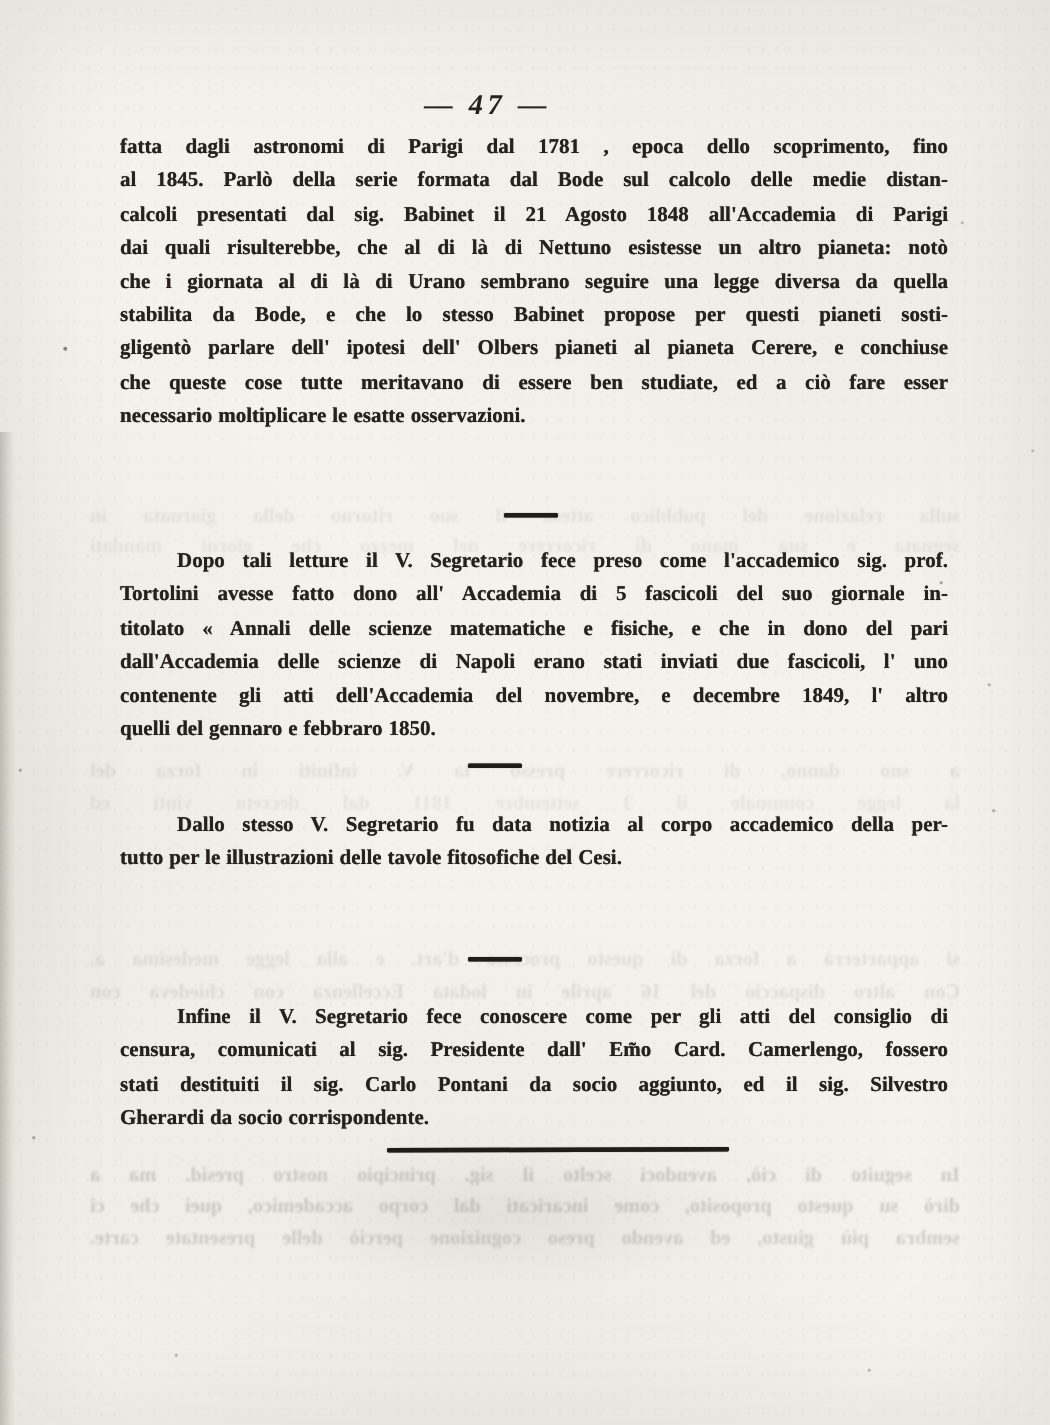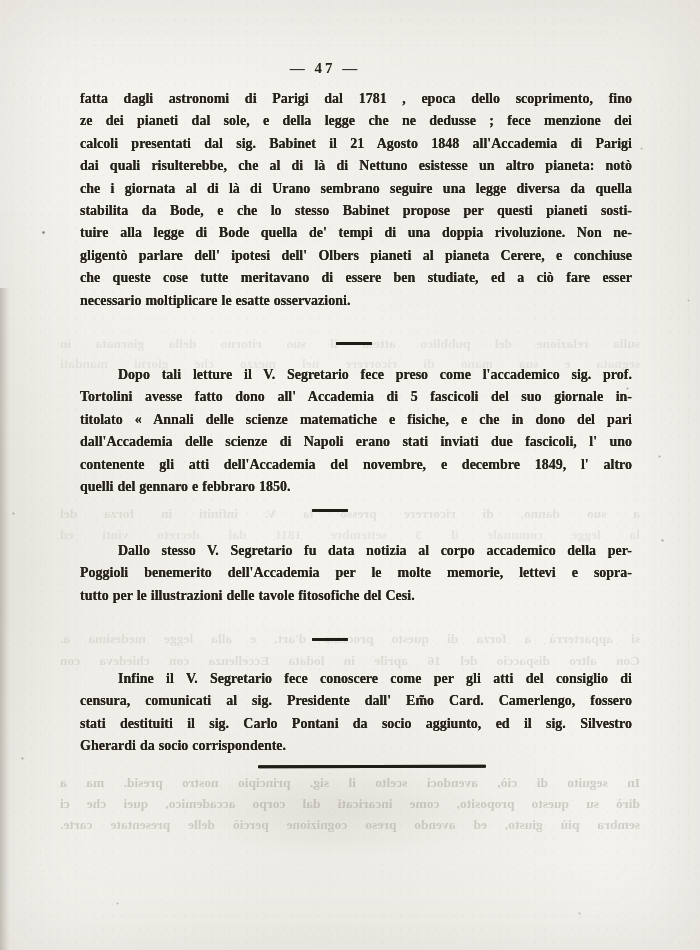--- a/index.html
+++ b/index.html
@@ -16,22 +16,23 @@
       radial-gradient(rgba(60,50,35,0.030) 0.6px, transparent 1.1px),
       radial-gradient(rgba(60,50,35,0.022) 0.6px, transparent 1.1px),
       radial-gradient(ellipse 420px 300px at 46% 86%, rgba(95,85,62,0.055), transparent 70%),
       radial-gradient(ellipse 520px 420px at 82% 18%, rgba(95,85,62,0.035), transparent 72%),
       radial-gradient(ellipse 300px 500px at 4% 60%, rgba(95,85,62,0.05), transparent 75%);
     background-size:9px 13px,17px 7px,auto,auto,auto;
     box-shadow:inset 0 0 90px rgba(105,95,72,0.13);
   }
   .pgnum{
     position:absolute;top:60px;left:0;width:650px;
-    text-align:center;font-size:15px;font-weight:bold;color:#26221b;
+    text-align:center;font-size:19px;font-weight:bold;color:#26221b;
     letter-spacing:3px;
+    font-style:italic;
   }
   .paragraph{position:absolute;left:80px;width:552px;color:#26221b;}
   .line{
     font-size:14px;font-weight:bold;line-height:22.4px;height:22.4px;
     text-align:justify;text-align-last:justify;
     text-shadow:0 0 0.45px rgba(30,25,18,0.85);
     word-spacing:0.5px;white-space:nowrap;
   }
   .line.last{text-align-last:left;white-space:normal;}
   .line.indent{text-indent:38px;}
@@ -91,41 +92,39 @@
       <div class="ghost" style="top: 524px; opacity: 0.08;">la legge comunale il 3 settembre 1811 dal decreto vinti ed</div>
       <div class="ghost" style="top: 628px; opacity: 0.11;">si apparterrà a forza di questo processo d'art. e alla legge medesima a.</div>
       <div class="ghost" style="top: 650px; opacity: 0.12;">Con altro dispaccio del 16 aprile in lodata Eccellenza con chiedeva con</div>
       <div class="ghost" style="top: 772px; opacity: 0.22;">In seguito di ciò, avendoci scelto il sig. principio nostro presid. ma a</div>
       <div class="ghost" style="top: 793px; opacity: 0.22;">dirò su questo proposito, come incaricati dal corpo accademico, quei che ci</div>
       <div class="ghost" style="top: 814px; opacity: 0.2;">sembra più giusto, ed avendo preso cognizione perciò delle presentate carte.</div>
     </div>
   <div id="text-layer">
       <div class="paragraph" style="top: 88px;">
         <div class="line">fatta dagli astronomi di Parigi dal 1781 , epoca dello scoprimento, fino</div>
-        <div class="line">ze dei pianeti dal sole, e della legge che ne dedusse ; fece menzione dei</div>
+        <div class="line">al 1845. Parlò della serie formata dal Bode sul calcolo delle medie distan-</div>
         <div class="line">calcoli presentati dal sig. Babinet il 21 Agosto 1848 all'Accademia di Parigi</div>
         <div class="line">dai quali risulterebbe, che al di là di Nettuno esistesse un altro pianeta: notò</div>
         <div class="line">che i giornata al di là di Urano sembrano seguire una legge diversa da quella</div>
         <div class="line">stabilita da Bode, e che lo stesso Babinet propose per questi pianeti sosti-</div>
-        <div class="line">tuire alla legge di Bode quella de' tempi di una doppia rivoluzione. Non ne-</div>
         <div class="line">gligentò parlare dell' ipotesi dell' Olbers pianeti al pianeta Cerere, e conchiuse</div>
         <div class="line">che queste cose tutte meritavano di essere ben studiate, ed a ciò fare esser</div>
         <div class="line last">necessario moltiplicare le esatte osservazioni.</div>
       </div>
       <div class="paragraph" style="top: 364px;">
         <div class="line indent">Dopo tali letture il V. Segretario fece preso come l'accademico sig. prof.</div>
         <div class="line">Tortolini avesse fatto dono all' Accademia di 5 fascicoli del suo giornale in-</div>
         <div class="line">titolato « Annali delle scienze matematiche e fisiche, e che in dono del pari</div>
         <div class="line">dall'Accademia delle scienze di Napoli erano stati inviati due fascicoli, l' uno</div>
         <div class="line">contenente gli atti dell'Accademia del novembre, e decembre 1849, l' altro</div>
         <div class="line last">quelli del gennaro e febbraro 1850.</div>
       </div>
       <div class="paragraph" style="top: 540px;">
         <div class="line indent">Dallo stesso V. Segretario fu data notizia al corpo accademico della per-</div>
-        <div class="line">Poggioli benemerito  dell'Accademia per le molte memorie, lettevi e sopra-</div>
         <div class="line last">tutto per le illustrazioni delle tavole fitosofiche del Cesi.</div>
       </div>
       <div class="paragraph" style="top: 668px;">
         <div class="line indent">Infine il V. Segretario fece conoscere come per gli atti del consiglio di</div>
         <div class="line">censura, comunicati al sig. Presidente dall' Em̃o Card. Camerlengo, fossero</div>
         <div class="line">stati destituiti il sig. Carlo Pontani da socio aggiunto, ed il sig. Silvestro</div>
         <div class="line last">Gherardi da socio corrispondente.</div>
       </div>
     </div>
 

